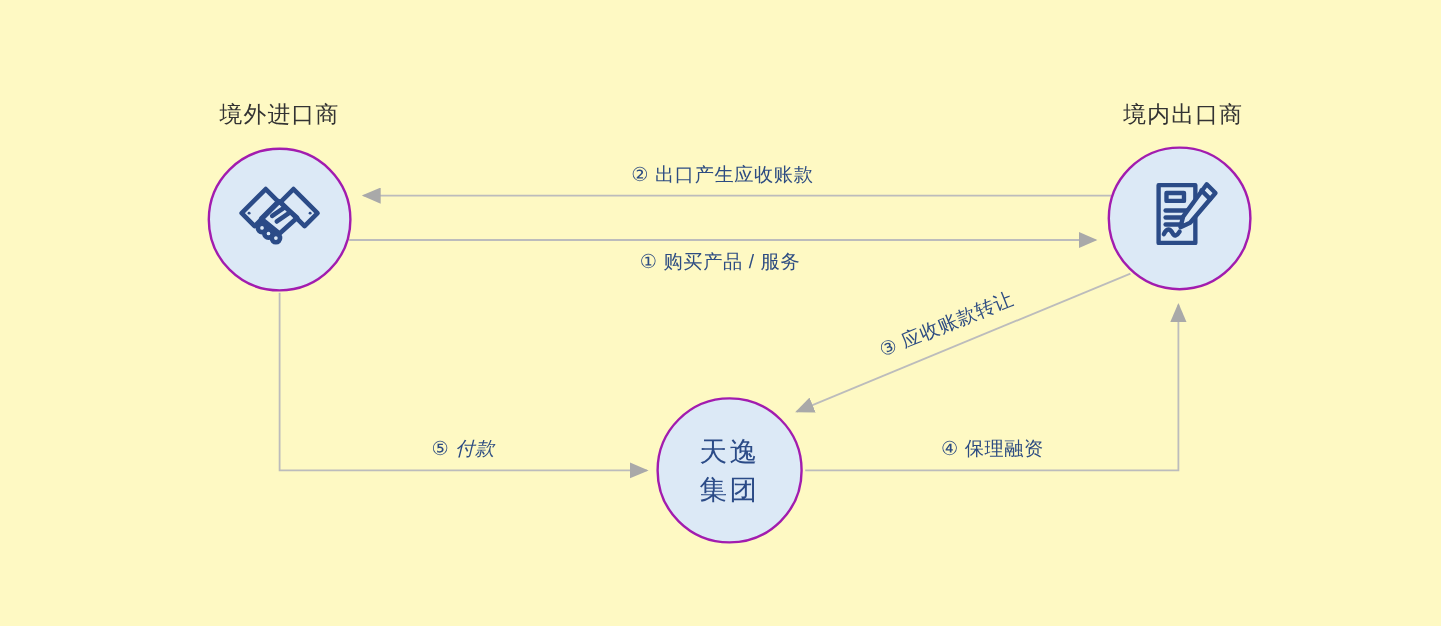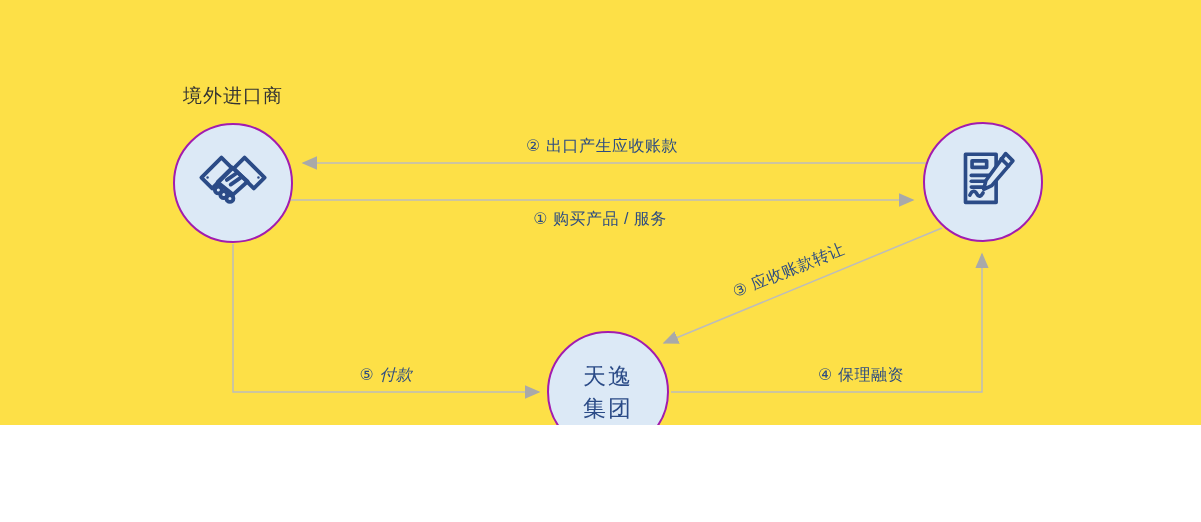--- a/index.html
+++ b/index.html
@@ -4,22 +4,22 @@
 <style>
   html, body {
     margin: 0;
     padding: 0;
     background: #ffffff;
     font-family: "Liberation Sans", "DejaVu Sans", sans-serif;
   }
   .canvas {
     position: relative;
     width: 1201px;
-    height: 425px;
-    background: #fde047;
+    height: 522px;
+    background: #fef9c3;
     overflow: hidden;
   }
   .overlay {
     position: absolute;
     left: 0; top: 0;
     width: 1201px; height: 522px;
     pointer-events: none;
   }
   .flow-line {
     stroke: #bcbcbc;
@@ -63,21 +63,21 @@
     transform: translate(-50%, -50%);
     white-space: nowrap;
     font-size: 16px;
     font-weight: 500;
     color: #2d4c82;
     letter-spacing: 0.5px;
   }
   .label-1 { left: 600px; top: 219px; }
   .label-2 { left: 602px; top: 146px; }
   .label-3 { left: 789px; top: 271px; transform: translate(-50%, -50%) rotate(-22deg); }
-  .label-4 { left: 827px; top: 375px; margin-left: 34px; }
+  .label-4 { left: 827px; top: 375px; }
   .label-5 { left: 386px; top: 375px; font-style: italic; }
   .icon-svg { display: block; }
 </style>
 </head>
 <body>
 
 <div class="canvas">
 
   <svg class="overlay" viewBox="0 0 1201 522">
     <defs>
@@ -91,20 +91,21 @@
     <path class="flow-line" d="M926,163 L303,163" marker-end="url(#ah)"></path>
 
     <path class="flow-line" d="M942,228 L664,343" marker-end="url(#ah)"></path>
 
     <path class="flow-line" d="M671,392 L982,392 L982,254" marker-end="url(#ah)"></path>
 
     <path class="flow-line" d="M233,244 L233,392 L539,392" marker-end="url(#ah)"></path>
   </svg>
 
   <div class="node-title title-importer">境外进口商</div>
+  <div class="node-title title-exporter">境内出口商</div>
 
   <div class="node-circle node-importer">
     <span>
       <svg class="icon-svg" viewBox="0 0 96 96" width="74" height="74">
         <g fill="none" stroke="#2b4b87" stroke-width="5" stroke-linecap="round" stroke-linejoin="round">
           <path d="M7,41 L33,15 L47,29 L21,55 Z"></path>
           <path d="M89,41 L63,15 L49,29 L75,55 Z"></path>
           <path d="M28,47 L47,28 L67,46 L48,63 Z"></path>
           <path d="M40,44 L53,35"></path>
           <path d="M45,50 L58,41"></path>

